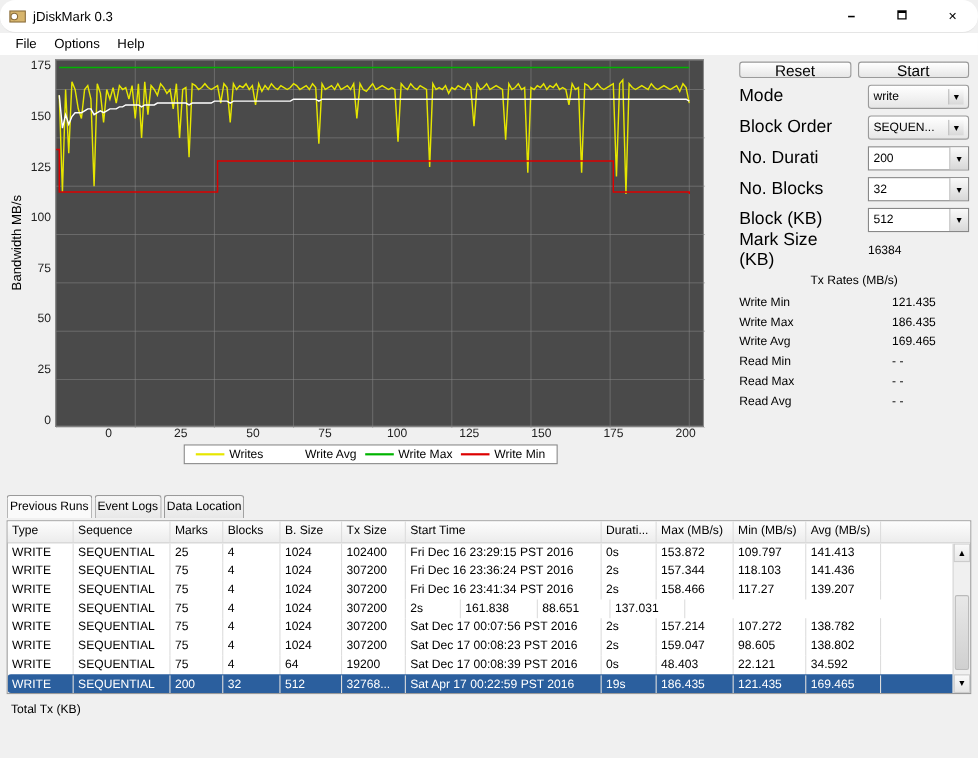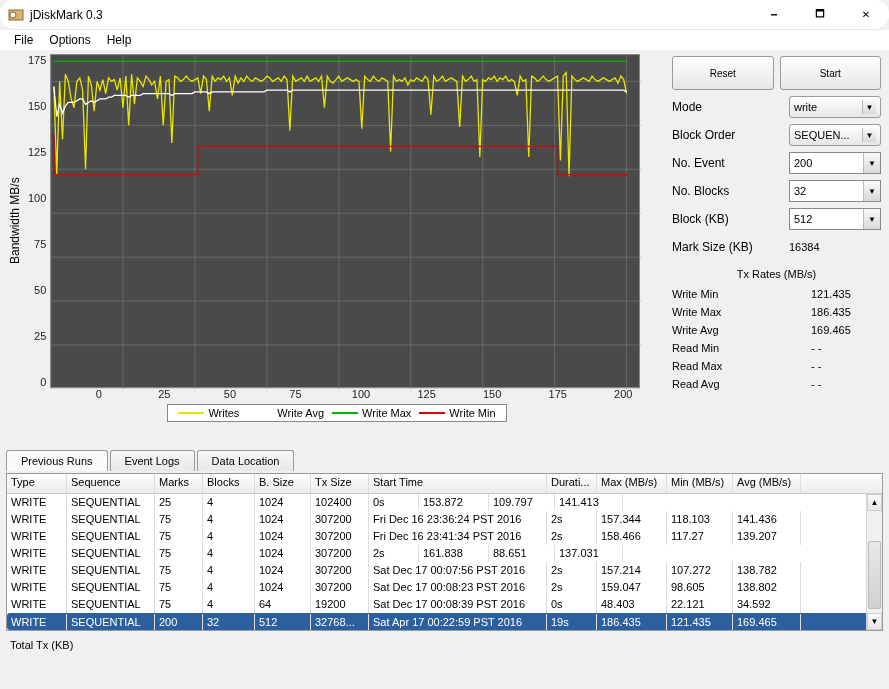--- a/index.html
+++ b/index.html
@@ -17,34 +17,34 @@
 .yaxis-ticks { display: flex; flex-direction: column; justify-content: space-between; align-items: flex-end; font-size: 11px; color: #222; padding: 0 4px; }
 .plotregion { position: relative; background: #4a4a4a; border: 1px solid #888; }
 .plotregion svg { display: block; }
 .xaxis-ticks { display: flex; margin-left: 60px; }
 .xaxis-ticks span { font-size: 11px; color: #222; text-align: center; }
 .legend { margin: 4px auto 0 auto; border: 1px solid #888; padding: 2px 10px; display: flex; gap: 8px; background: #fff; font-size: 11px; width: fit-content; }
 .legitem { display: flex; align-items: center; gap: 4px; }
 .legline { width: 26px; height: 0; border-top: 2px solid; }
 .sidepanel { width: 221px; padding: 6px 8px 6px 4px; display: flex; flex-direction: column; gap: 6px; background: #f0f0f0; }
 .btnrow { display: flex; gap: 6px; }
-.btn { flex: 1; height: 34px; background: linear-gradient(#fff,#e6e6e6); border: 1px solid #9a9a9a; border-radius: 3px; font-size: 10px; display: flex; align-items: center; justify-content: center; }
+.btn { flex: 1; height: 15px; background: linear-gradient(#fff,#e6e6e6); border: 1px solid #9a9a9a; border-radius: 3px; font-size: 14px; display: flex; align-items: center; justify-content: center; }
 .formrow { display: flex; align-items: center; height: 22px; }
-.formrow label { flex: 1; font-size: 12px; }
+.formrow label { flex: 1; font-size: 16px; }
 .formrow .value { font-size: 11px; margin-left: 25px; }
 .sel { width: 92px; height: 22px; background: linear-gradient(#fff,#e6e6e6); border: 1px solid #9a9a9a; border-radius: 3px; display: flex; align-items: center; padding: 0 4px; font-size: 11px; position: relative; }
 .sel .caret { margin-left: auto; width: 14px; height: 14px; background: linear-gradient(#fafafa,#d8d8d8); border-left: 1px solid #bbb; display: flex; align-items: center; justify-content: center; font-size: 8px; }
 .inp { width: 92px; height: 22px; background: #fff; border: 1px solid #888; padding: 0 4px; font-size: 11px; display: flex; align-items: center; position: relative; }
 .inp .caret { position: absolute; right: 0; top: 0; width: 17px; height: 20px; background: linear-gradient(#fafafa,#d8d8d8); border-left: 1px solid #bbb; display: flex; align-items: center; justify-content: center; font-size: 8px; }
 .sechead { text-align: center; font-size: 11px; margin: 4px 0 2px 0; }
 .statrow { display: flex; height: 18px; }
 .statrow label { flex: 1; font-size: 11px; }
 .statrow span { width: 70px; font-size: 11px; }
 .tabs { display: flex; padding: 4px 6px 0 6px; gap: 0; }
-.tab { padding: 4px 14px; background: linear-gradient(#f7f7f7,#e8e8e8); border: 1px solid #9a9a9a; border-bottom: none; border-radius: 3px 3px 0 0; font-size: 11px; margin-right: 2px; }
+.tab { padding: 4px 2px; background: linear-gradient(#f7f7f7,#e8e8e8); border: 1px solid #9a9a9a; border-bottom: none; border-radius: 3px 3px 0 0; font-size: 11px; margin-right: 2px; }
 .tab.active { background: #fafafa; position: relative; z-index: 2; }
 .tablewrap { margin: 2px 6px 0 6px; border: 1px solid #9a9a9a; height: 158px; display: flex; flex-direction: column; background: #fff; }
 .thead { display: flex; background: linear-gradient(#fdfdfd,#ececec); border-bottom: 1px solid #ccc; height: 20px; }
 .th, .td { border-right: 1px solid #ddd; padding: 2px 4px; font-size: 11px; overflow: hidden; white-space: nowrap; text-align: left; }
 .tbody { flex: 1; overflow: hidden; position: relative; }
 .trow { display: flex; height: 17px; }
 .trow.sel { background: #2b5f9e; color: #fff; width: 100%; border: none; padding: 0; }
 .c0{width:60px}.c1{width:88px}.c2{width:48px}.c3{width:52px}.c4{width:56px}.c5{width:58px}.c6{width:178px}.c7{width:50px}.c8{width:70px}.c9{width:66px}.c10{width:68px}
 .scroll { position: absolute; right: 0; top: 0; width: 16px; height: 100%; background: #f0f0f0; border-left: 1px solid #d6d6d6; }
 .scroll .up,.scroll .down{height:17px;background:linear-gradient(#fafafa,#e6e6e6);display:flex;align-items:center;justify-content:center;font-size:8px;border:1px solid #ccc;}
@@ -161,21 +161,21 @@
         </div>
       </div>
     <div class="formrow">
         <label>Block Order</label>
         <div class="sel">
           <span>SEQUEN...</span>
           <span class="caret">▼</span>
         </div>
       </div>
     <div class="formrow">
-        <label>No. Event</label>
+        <label>No. Durati</label>
         <div class="inp">
           <span>200</span>
           <span class="caret">▼</span>
         </div>
       </div>
     <div class="formrow">
         <label>No. Blocks</label>
         <div class="inp">
           <span>32</span>
           <span class="caret">▼</span>
@@ -243,20 +243,21 @@
       <div class="th c10">Avg (MB/s)</div>
     </div>
   <div class="tbody" id="tbody">
       <div class="trow">
         <div class="td c0">WRITE</div>
         <div class="td c1">SEQUENTIAL</div>
         <div class="td c2">25</div>
         <div class="td c3">4</div>
         <div class="td c4">1024</div>
         <div class="td c5">102400</div>
+        <div class="td c6">Fri Dec 16 23:29:15 PST 2016</div>
         <div class="td c7">0s</div>
         <div class="td c8">153.872</div>
         <div class="td c9">109.797</div>
         <div class="td c10">141.413</div>
       </div>
       <div class="trow">
         <div class="td c0">WRITE</div>
         <div class="td c1">SEQUENTIAL</div>
         <div class="td c2">75</div>
         <div class="td c3">4</div>

